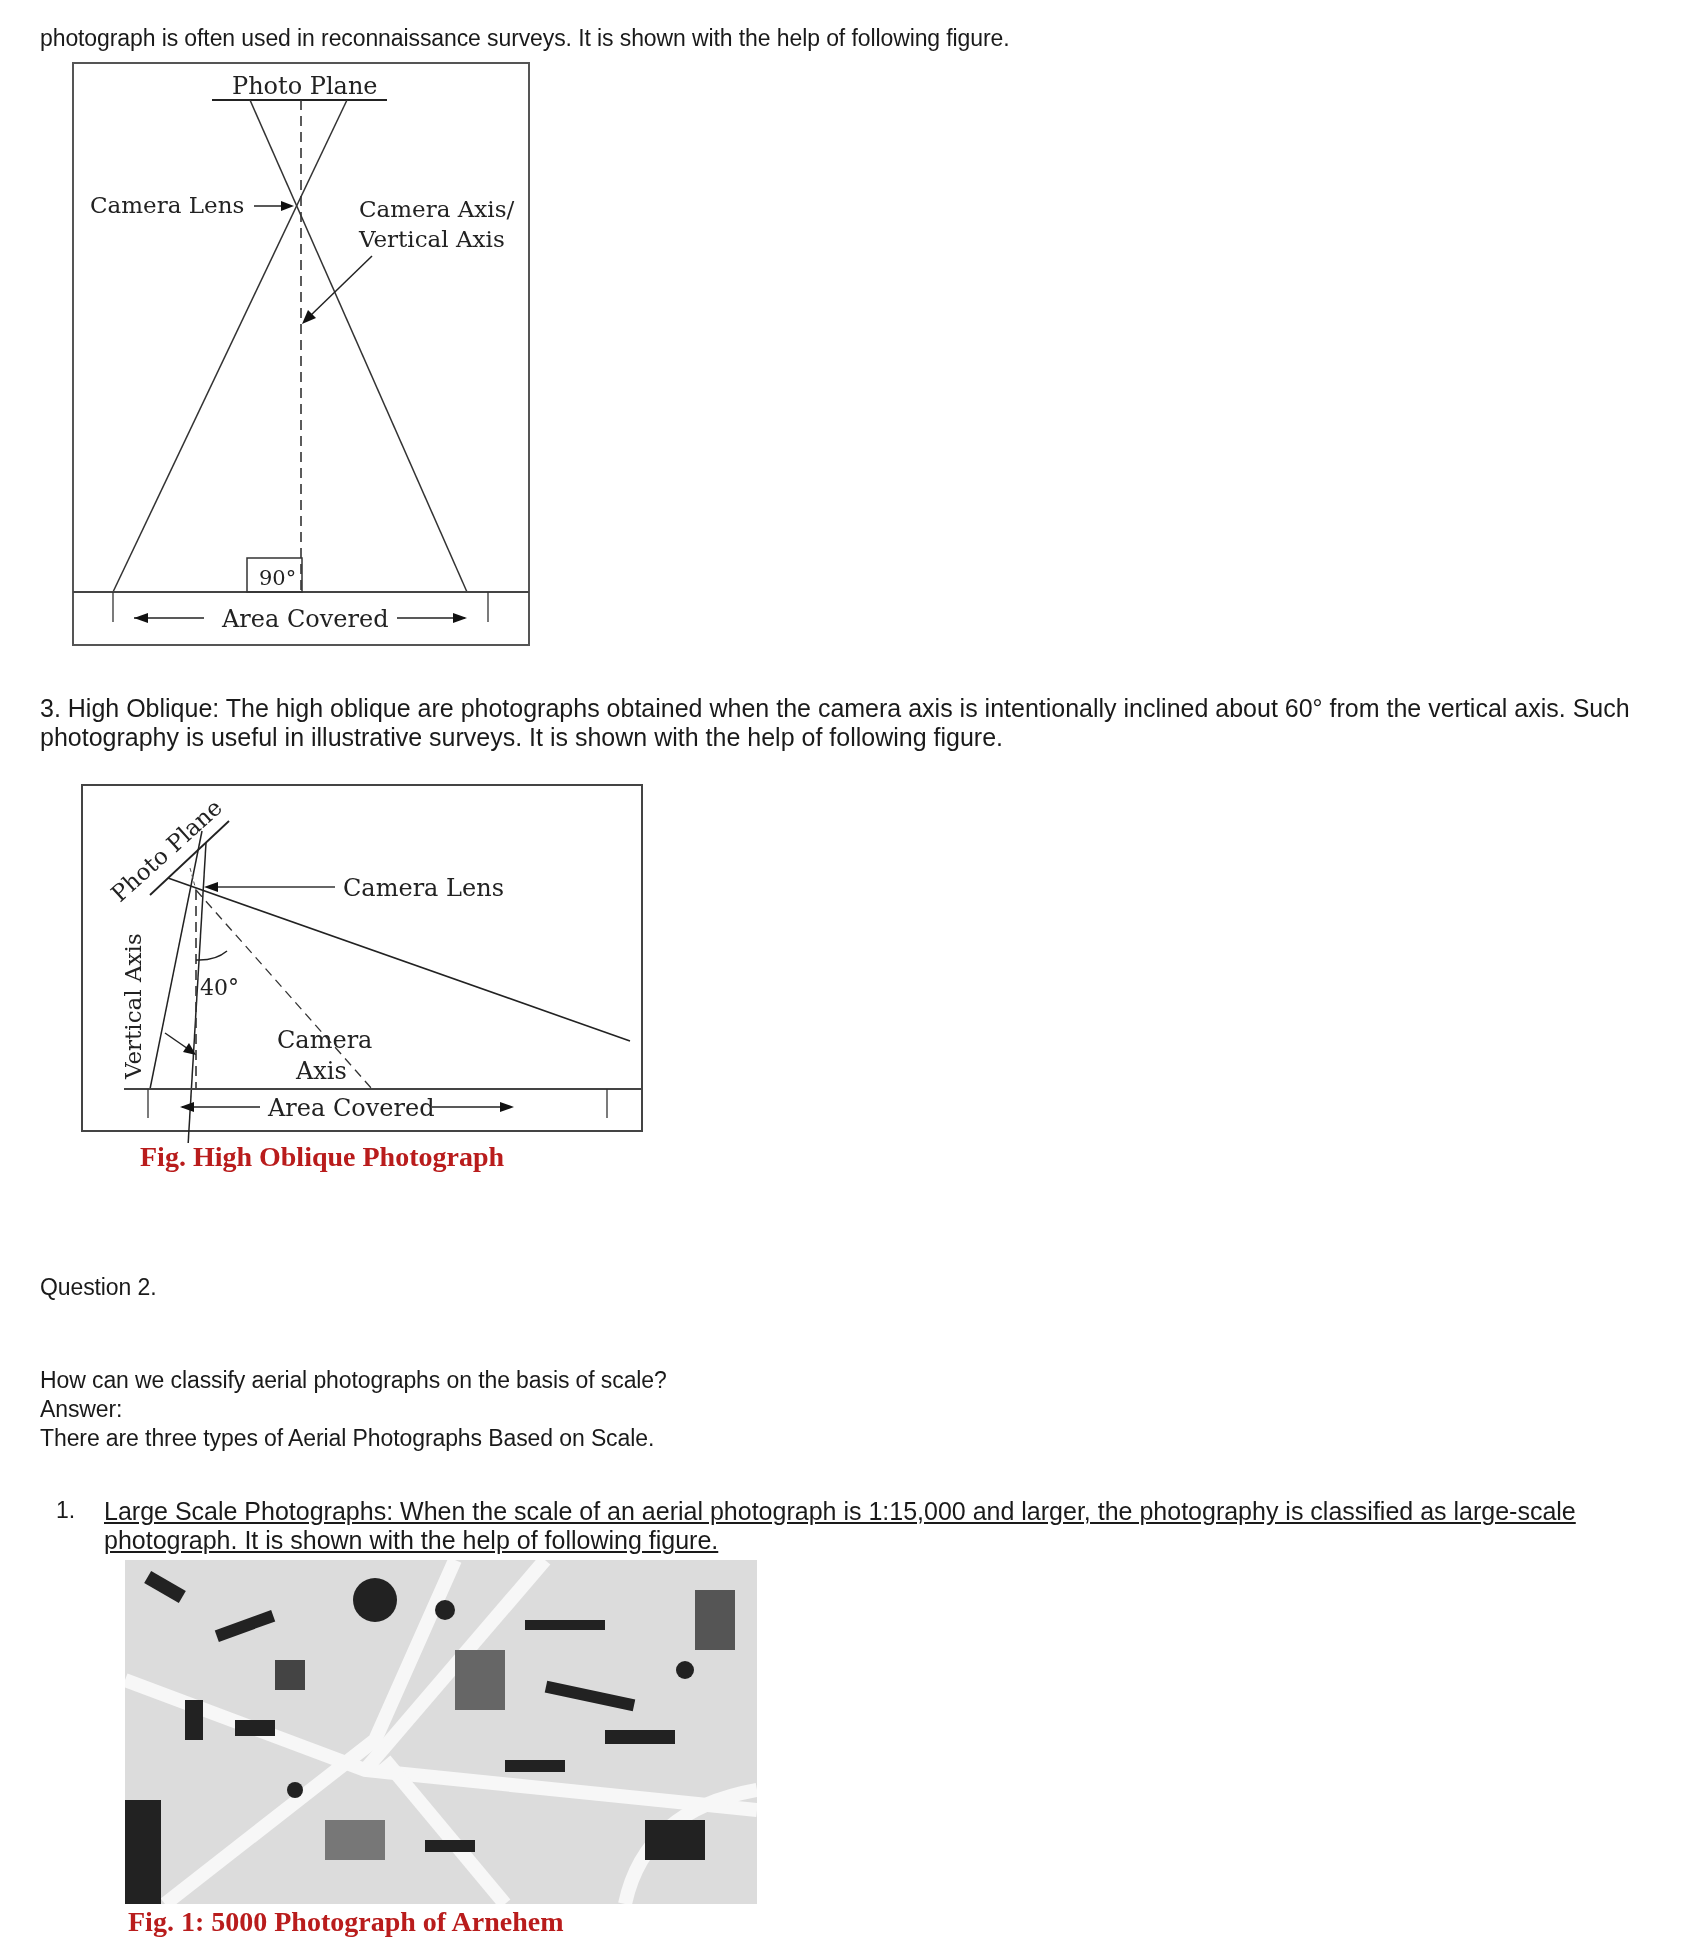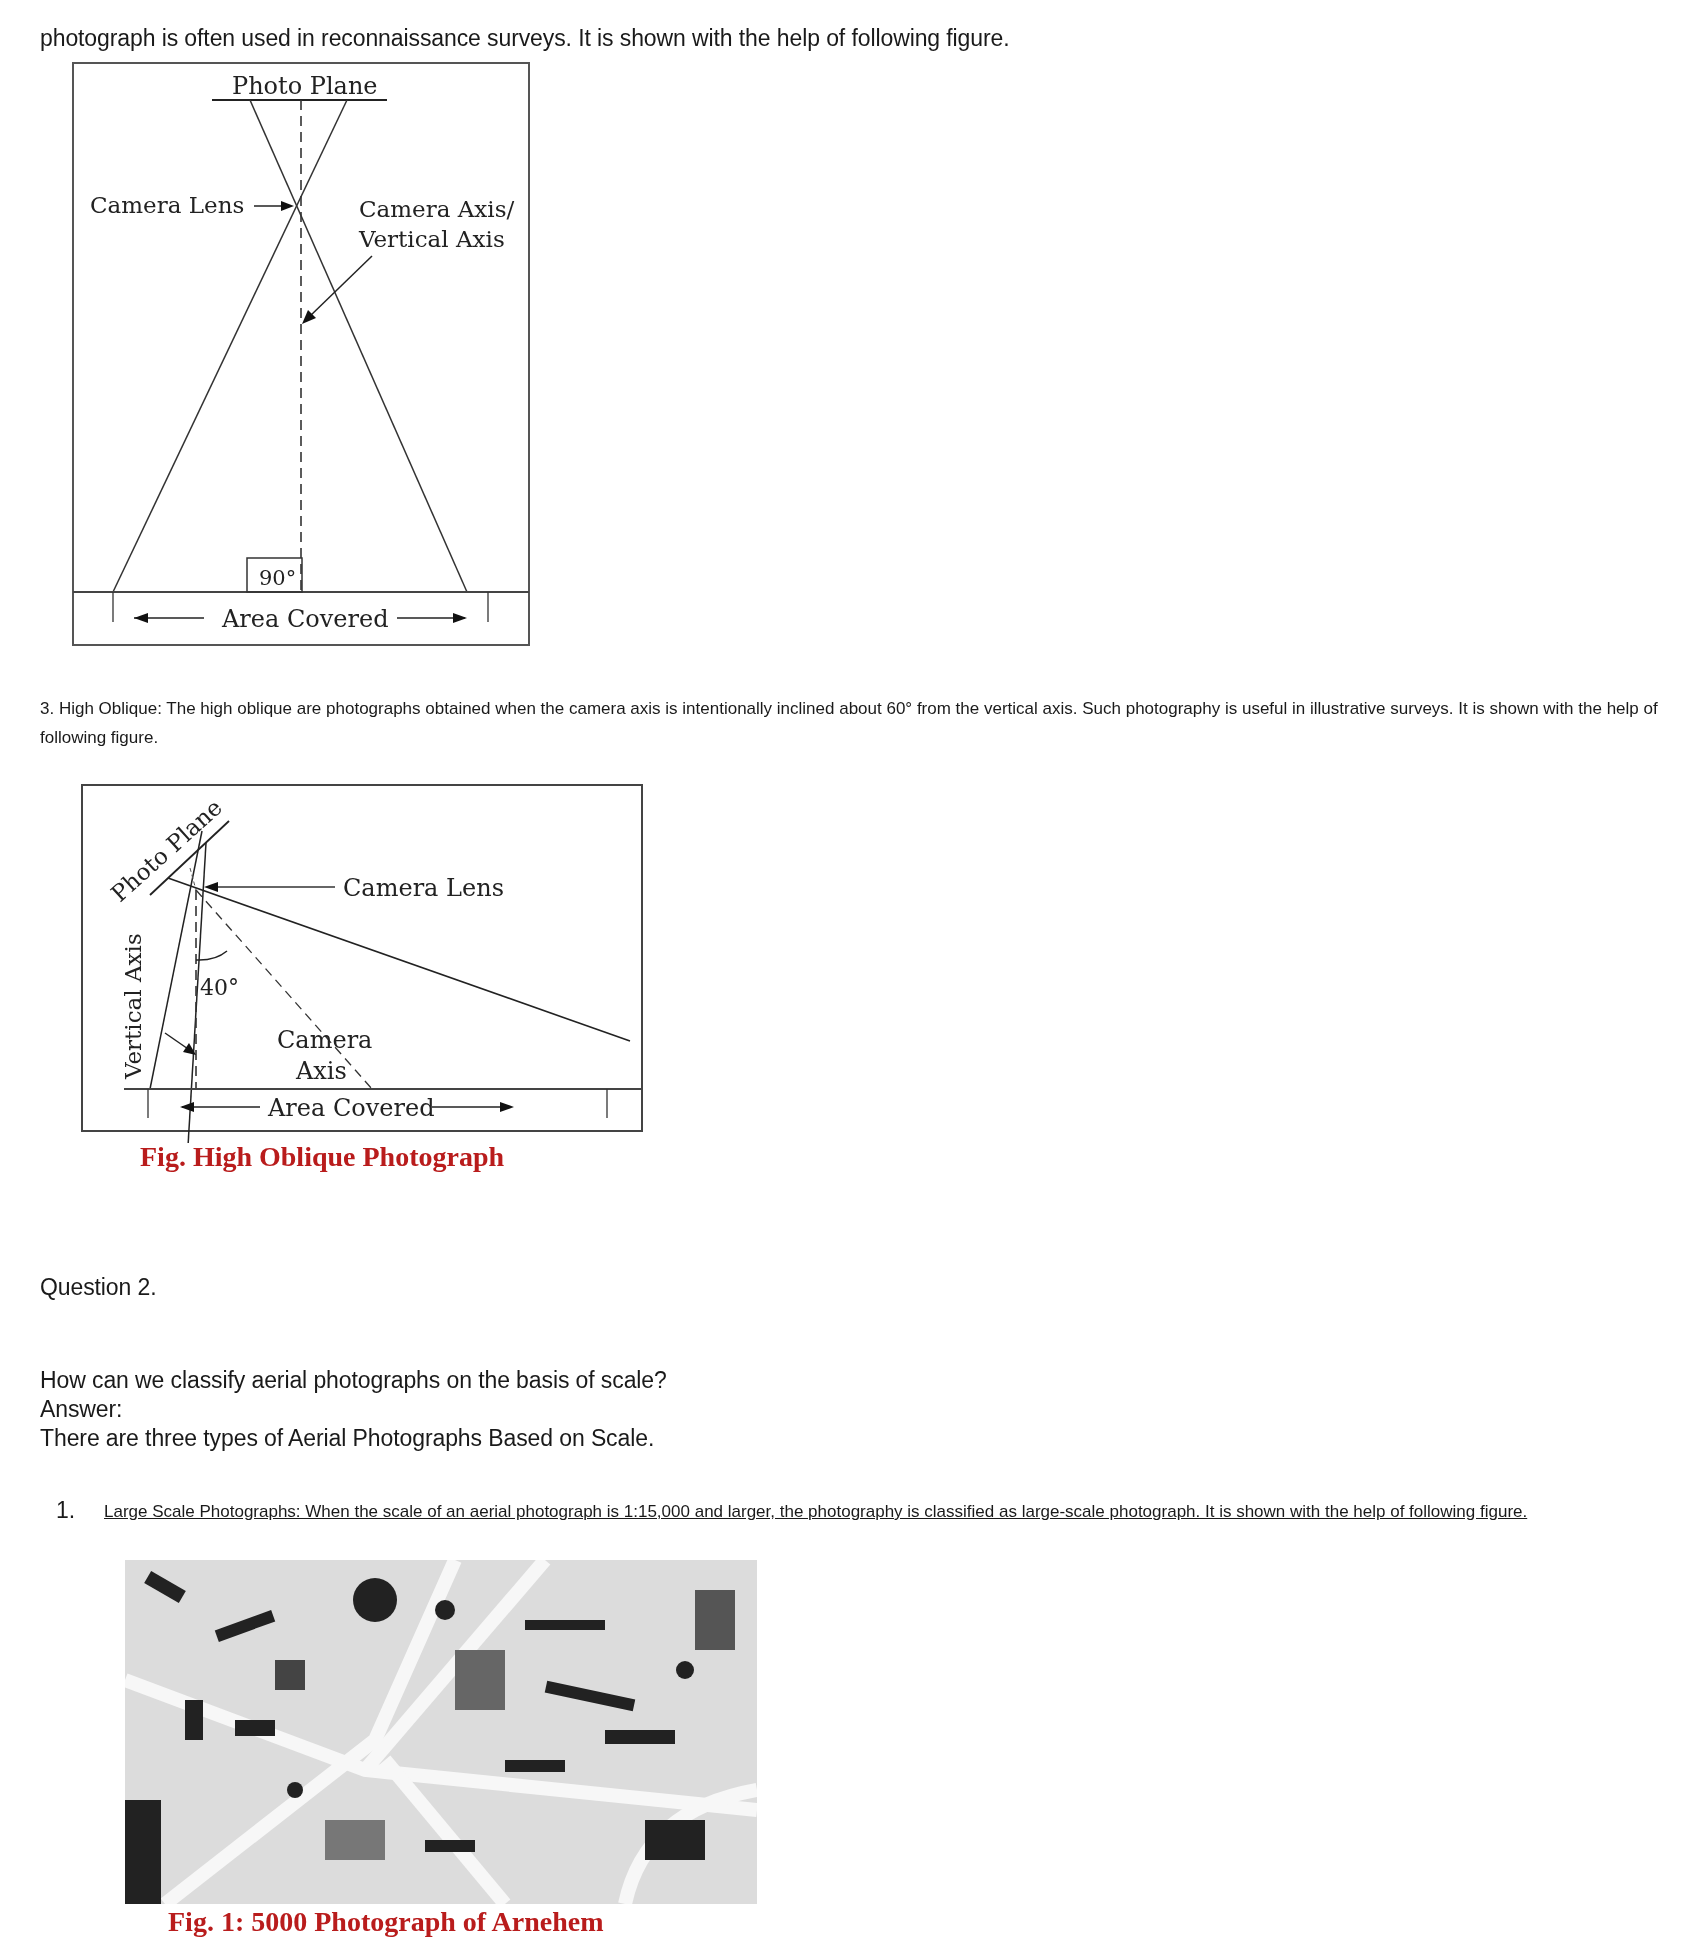--- a/index.html
+++ b/index.html
@@ -1,19 +1,19 @@
 <!DOCTYPE html>
 <html><head>
 <meta charset="utf-8">
 <style>
   html, body { margin: 0; padding: 0; background: #ffffff; }
   body { width: 1700px; height: 1946px; position: relative; overflow: hidden;
          font-family: "Liberation Sans", sans-serif; color: #1a1a1a; }
   .txt { position: absolute; font-size: 23px; line-height: 29px; letter-spacing: -0.1px; white-space: nowrap; }
-  .para { position: absolute; font-size: 17px; line-height: 29px; width: 1640px; }
+  .para { position: absolute; font-size: 25px; line-height: 29px; width: 1640px; }
   .fig { position: absolute; }
   svg text { font-family: "DejaVu Serif", "Liberation Serif", serif; fill: #222; }
   .caption { font-family: "Liberation Serif", "DejaVu Serif", serif; font-weight: bold; font-size: 28px; color: #b91c1c; position: absolute; white-space: nowrap; }
   .list-num { position: absolute; font-size: 23px; }
   .photo { position: absolute; left: 125px; top: 1560px; width: 632px; height: 344px; overflow: hidden; background: #e8e8e8; }
 </style>
 </head>
 <body>
 
 <div class="txt" style="left:40px; top:24px;">photograph is often used in reconnaissance surveys. It is shown with the help of following figure.</div>
@@ -136,13 +136,13 @@
       <rect x="520" y="260" width="60" height="40"></rect>
       <rect x="0" y="240" width="36" height="104"></rect>
       <circle cx="170" cy="230" r="8"></circle>
       <circle cx="560" cy="110" r="9"></circle>
       <rect x="150" y="100" width="30" height="30" fill="#444"></rect>
       <rect x="380" y="200" width="60" height="12"></rect>
       <rect x="570" y="30" width="40" height="60" fill="#555"></rect>
     </g>
   </svg>
 </div>
-<div class="caption" style="left:128px; top:1906px;margin-left:40px;">Fig. 1: 5000 Photograph of Arnehem</div>
+<div class="caption" style="left:128px; top:1906px;">Fig. 1: 5000 Photograph of Arnehem</div>
 
 </body></html>

